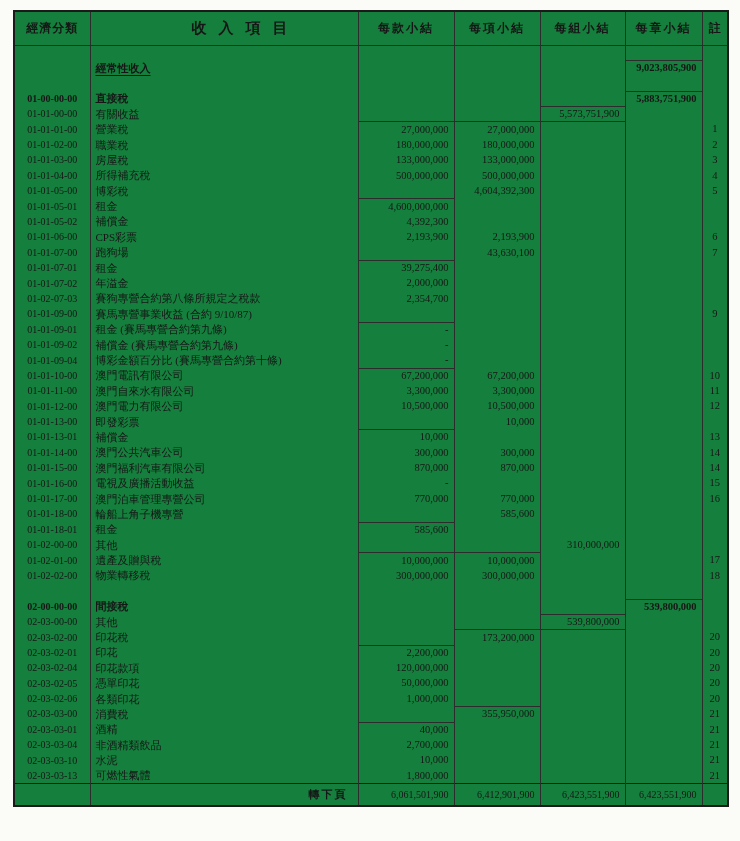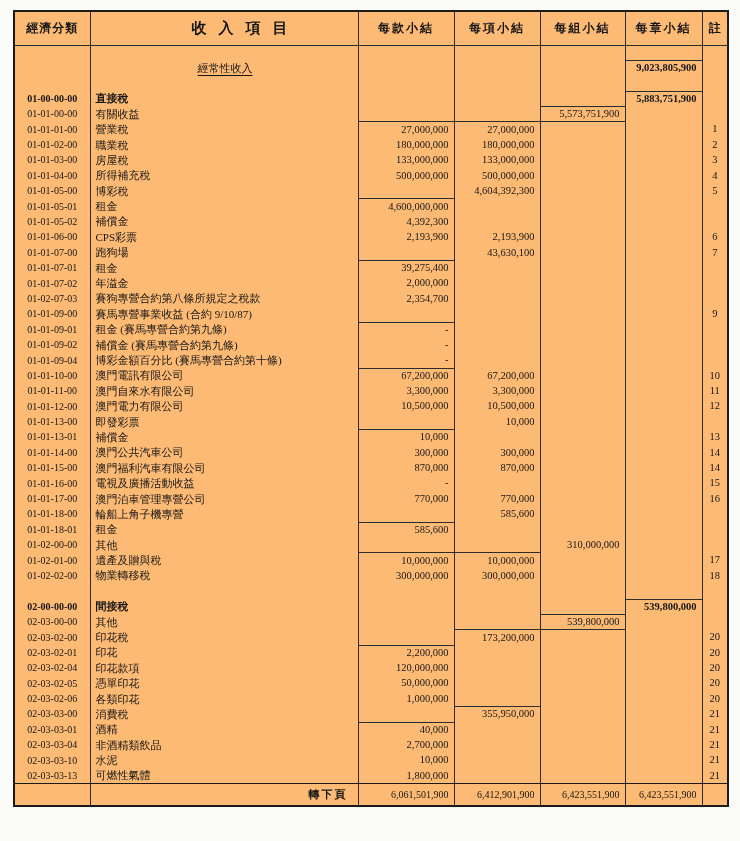--- a/index.html
+++ b/index.html
@@ -8,21 +8,21 @@
     background:#fbfbf7;
     font-family:"Liberation Serif","DejaVu Serif",serif;
     color:#161616;
   }
   .page { width:740px; height:841px; padding:10px 13px; }
   table.budget {
     border-collapse:collapse;
     width:714px;
     table-layout:fixed;
     border:2px solid #1a1a1a;
-    background:#fdba74;
+    background:#15803d;
   }
   th, td {
     border-left:1px solid #2c2c2c;
     overflow:hidden;
     white-space:nowrap;
   }
   th:first-child, td:first-child { border-left:none; }
   thead th {
     border-bottom:1px solid #2c2c2c;
     height:34px;
@@ -39,22 +39,21 @@
     font-size:11px;
     line-height:1;
     padding:0 3px;
   }
   td.code { text-align:center; font-size:10px; }
   td.item { text-align:left; padding-left:5px; }
   td.num  { text-align:right; padding-right:5px; font-size:10.5px;
             font-family:"Liberation Serif","DejaVu Serif",serif; }
   td.note { text-align:center; font-size:10.5px; }
   tr.section td.item {
-    text-align:center;
-    font-weight:normal;
+    font-weight:bold;
     text-decoration:underline;
     text-underline-offset:3px;
   }
   tr.section td.num { font-weight:bold; }
   tr.chapter td { font-weight:bold; }
   td.overline { border-top:1px solid #2c2c2c; }
   td.underline { border-bottom:1px solid #2c2c2c; }
   tfoot td {
     border-top:1px solid #1a1a1a;
     height:22px;

